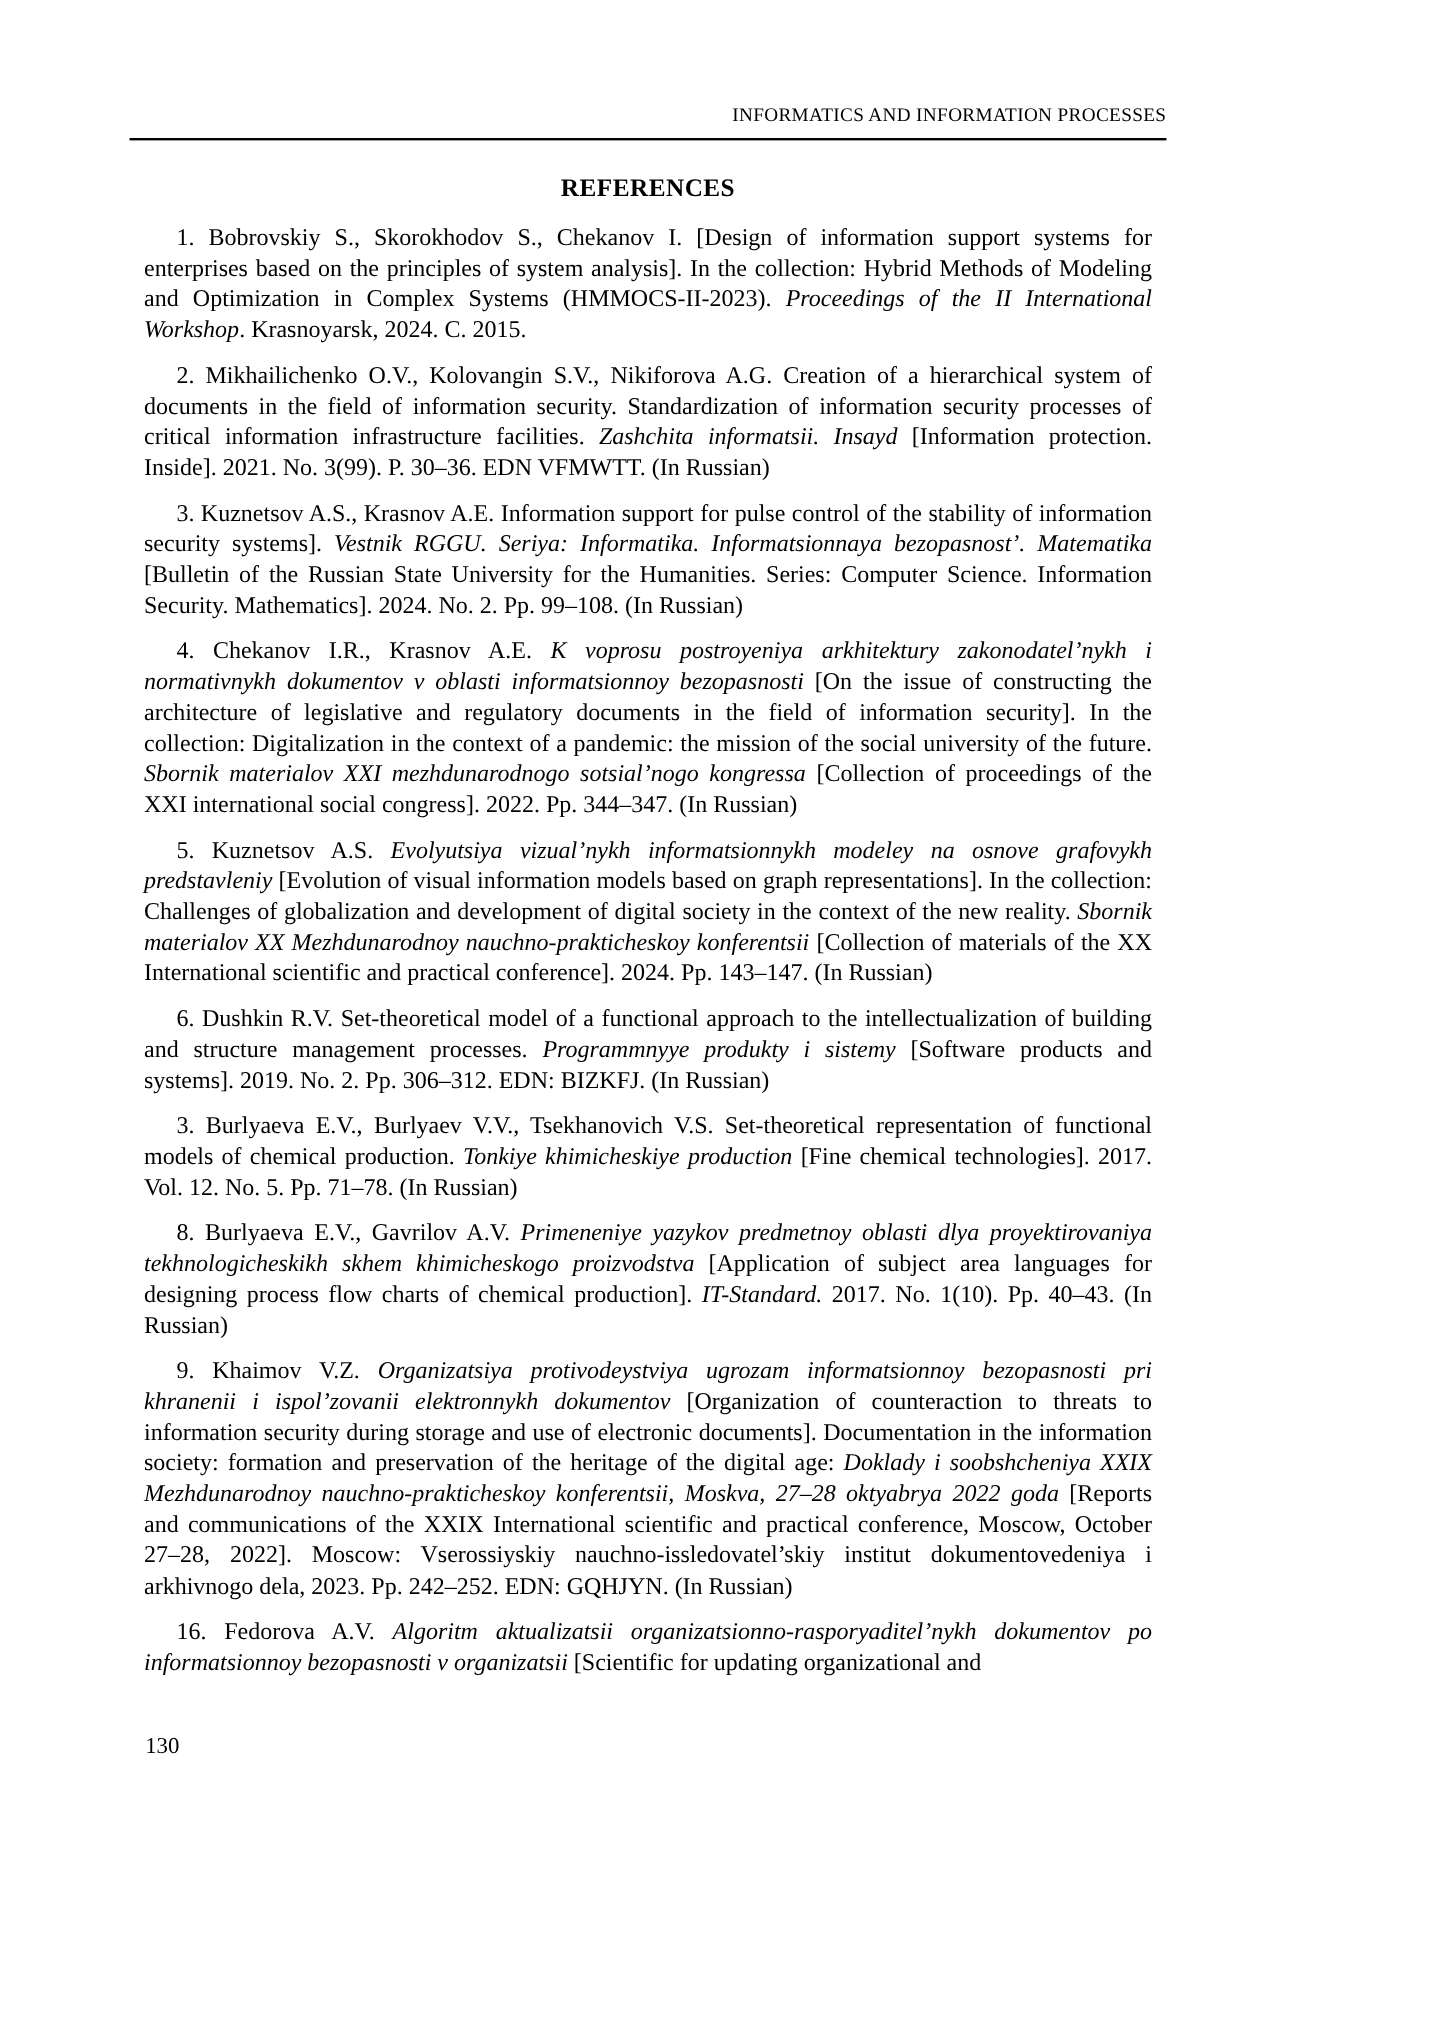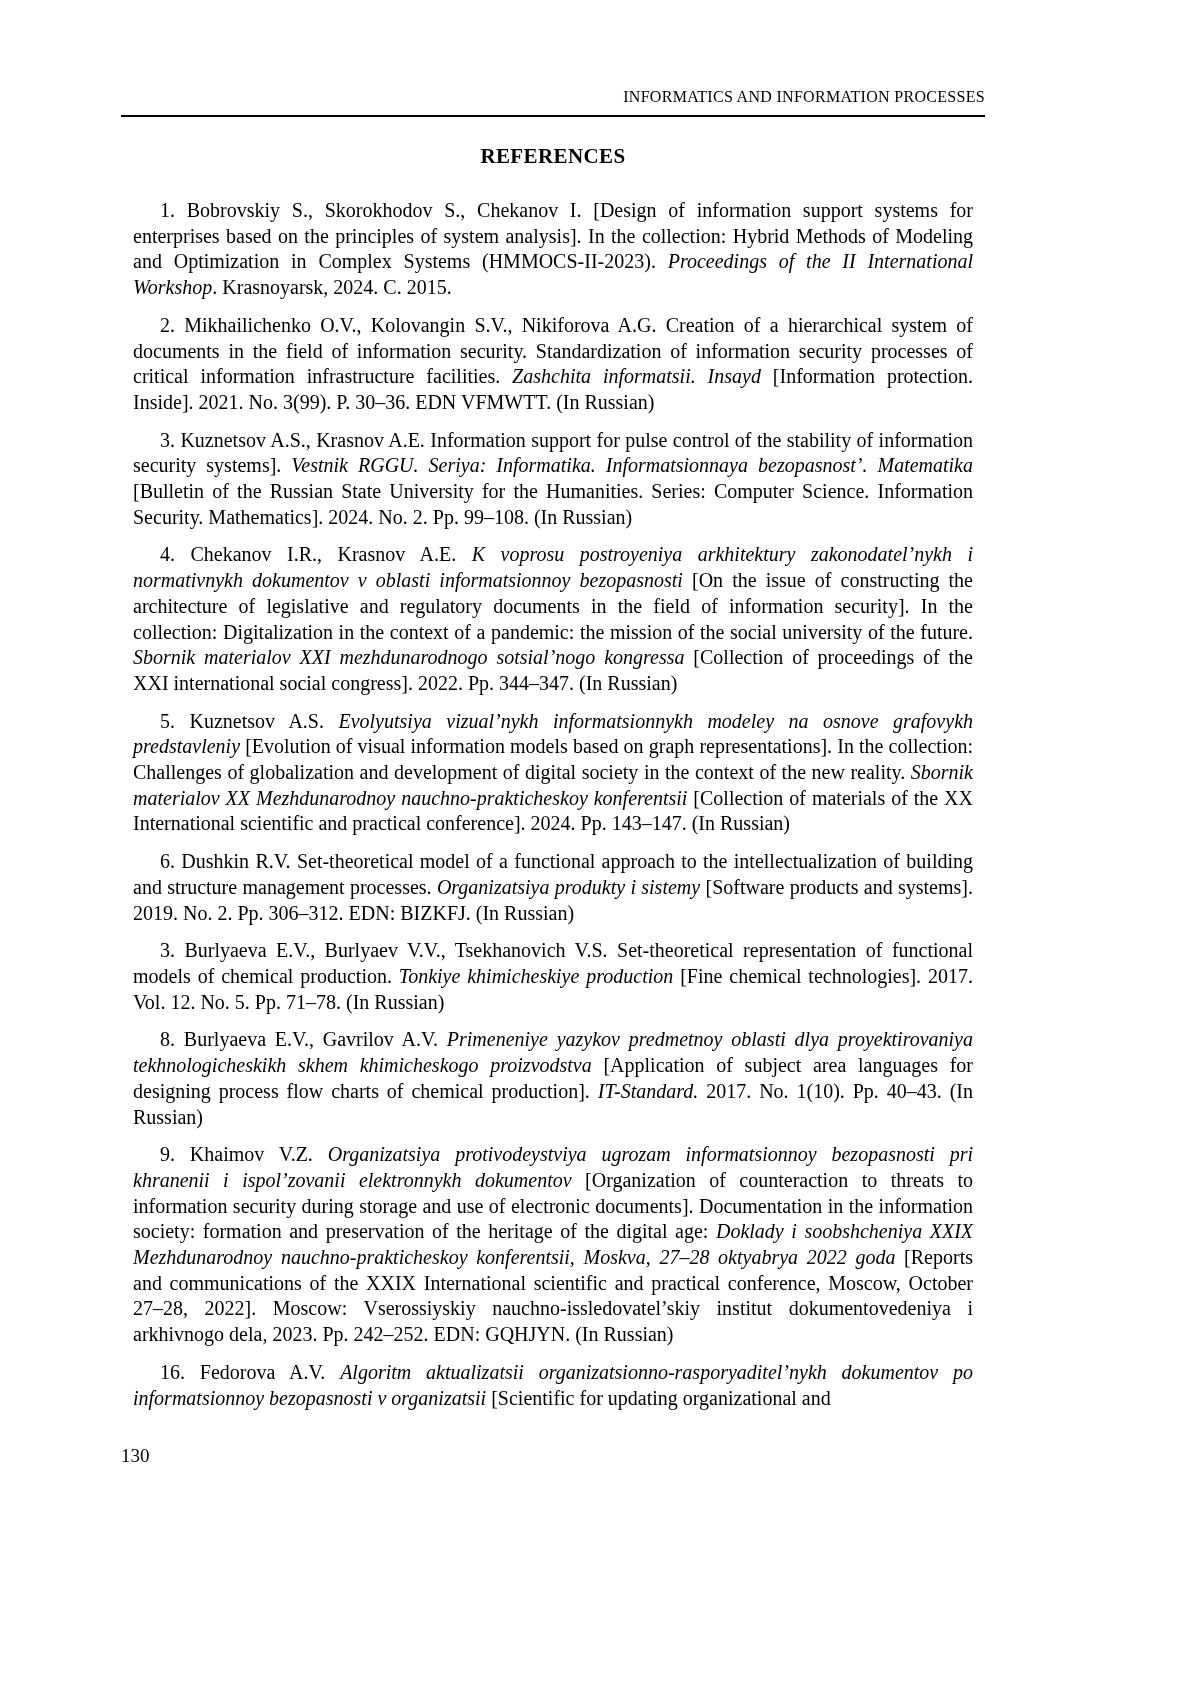--- a/index.html
+++ b/index.html
@@ -11,37 +11,37 @@
     position: relative;
     width: 1200px;
     height: 1697px;
     background: #ffffff;
     color: #000000;
     font-family: "Liberation Serif", serif;
     overflow: hidden;
   }
   .content {
     position: absolute;
-    left: 121px;
+    left: 108px;
     top: 88px;
     width: 864px;
   }
   .running-header {
     text-align: right;
     font-size: 16px;
     letter-spacing: 0.3px;
     padding-bottom: 9px;
     border-bottom: 2px solid #000000;
   }
   .title {
     text-align: center;
     font-weight: bold;
     font-size: 21px;
     letter-spacing: 0.4px;
-    margin: 27px 0 29px 0;
+    margin: 27px 0 17px 0;
   }
   .refs p.ref {
     margin: 12px;
     text-align: justify;
     text-indent: 27px;
     font-size: 20px;
     line-height: 25.7px;
   }
   .refs p.ref span.it {
     font-style: italic;
@@ -72,21 +72,21 @@
     </div>
 
     <h1 class="title">REFERENCES</h1>
 
     <div class="refs">
       <p class="ref"><span>1. Bobrovskiy S., Skorokhodov S., Chekanov I. [Design of information support systems for enterprises based on the principles of system analysis]. In the collection: Hybrid Methods of Modeling and Optimization in Complex Systems (HMMOCS-II-2023). </span><span class="it">Proceedings of the II International Workshop</span><span>. Krasnoyarsk, 2024. C. 2015.</span></p>
       <p class="ref"><span>2. Mikhailichenko O.V., Kolovangin S.V., Nikiforova A.G. Creation of a hierarchical system of documents in the field of information security. Standardization of information security processes of critical information infrastructure facilities. </span><span class="it">Zashchita informatsii. Insayd</span><span> [Information protection. Inside]. 2021. No. 3(99). P. 30–36. EDN VFMWTT. (In Russian)</span></p>
       <p class="ref"><span>3. Kuznetsov A.S., Krasnov A.E. Information support for pulse control of the stability of information security systems]. </span><span class="it">Vestnik RGGU. Seriya: Informatika. Informatsionnaya bezopasnost’. Matematika</span><span> [Bulletin of the Russian State University for the Humanities. Series: Computer Science. Information Security. Mathematics]. 2024. No. 2. Pp. 99–108. (In Russian)</span></p>
       <p class="ref"><span>4. Chekanov I.R., Krasnov A.E. </span><span class="it">K voprosu postroyeniya arkhitektury zakonodatel’nykh i normativnykh dokumentov v oblasti informatsionnoy bezopasnosti</span><span> [On the issue of constructing the architecture of legislative and regulatory documents in the field of information security]. In the collection: Digitalization in the context of a pandemic: the mission of the social university of the future. </span><span class="it">Sbornik materialov XXI mezhdunarodnogo sotsial’nogo kongressa</span><span> [Collection of proceedings of the XXI international social congress]. 2022. Pp. 344–347. (In Russian)</span></p>
       <p class="ref"><span>5. Kuznetsov A.S. </span><span class="it">Evolyutsiya vizual’nykh informatsionnykh modeley na osnove grafovykh predstavleniy</span><span> [Evolution of visual information models based on graph representations]. In the collection: Challenges of globalization and development of digital society in the context of the new reality. </span><span class="it">Sbornik materialov XX Mezhdunarodnoy nauchno-prakticheskoy konferentsii</span><span> [Collection of materials of the XX International scientific and practical conference]. 2024. Pp. 143–147. (In Russian)</span></p>
-      <p class="ref"><span>6. Dushkin R.V. Set-theoretical model of a functional approach to the intellectualization of building and structure management processes. </span><span class="it">Organizatsiya produkty i sistemy</span><span> [Software products and systems]. 2019. No. 2. Pp. 306–312. EDN: BIZKFJ. (In Russian)</span></p>
+      <p class="ref"><span>6. Dushkin R.V. Set-theoretical model of a functional approach to the intellectualization of building and structure management processes. </span><span class="it">Programmnyye produkty i sistemy</span><span> [Software products and systems]. 2019. No. 2. Pp. 306–312. EDN: BIZKFJ. (In Russian)</span></p>
       <p class="ref"><span>3. Burlyaeva E.V., Burlyaev V.V., Tsekhanovich V.S. Set-theoretical representation of functional models of chemical production. </span><span class="it">Tonkiye khimicheskiye production</span><span> [Fine chemical technologies]. 2017. Vol. 12. No. 5. Pp. 71–78. (In Russian)</span></p>
       <p class="ref"><span>8. Burlyaeva E.V., Gavrilov A.V. </span><span class="it">Primeneniye yazykov predmetnoy oblasti dlya proyektirovaniya tekhnologicheskikh skhem khimicheskogo proizvodstva</span><span> [Application of subject area languages for designing process flow charts of chemical production]. </span><span class="it">IT-Standard.</span><span> 2017. No. 1(10). Pp. 40–43. (In Russian)</span></p>
       <p class="ref"><span>9. Khaimov V.Z. </span><span class="it">Organizatsiya protivodeystviya ugrozam informatsionnoy bezopasnosti pri khranenii i ispol’zovanii elektronnykh dokumentov</span><span> [Organization of counteraction to threats to information security during storage and use of electronic documents]. Documentation in the information society: formation and preservation of the heritage of the digital age: </span><span class="it">Doklady i soobshcheniya XXIX Mezhdunarodnoy nauchno-prakticheskoy konferentsii, Moskva, 27–28 oktyabrya 2022 goda</span><span> [Reports and communications of the XXIX International scientific and practical conference, Moscow, October 27–28, 2022]. Moscow: Vserossiyskiy nauchno-issledovatel’skiy institut dokumentovedeniya i arkhivnogo dela, 2023. Pp. 242–252. EDN: GQHJYN. (In Russian)</span></p>
       <p class="ref"><span>16. Fedorova A.V. </span><span class="it">Algoritm aktualizatsii organizatsionno-rasporyaditel’nykh dokumentov po informatsionnoy bezopasnosti v organizatsii</span><span> [Scientific for updating organizational and</span></p>
     </div>
 
   </div>
 
   <div class="footer">
     <span class="page-num">130</span>

